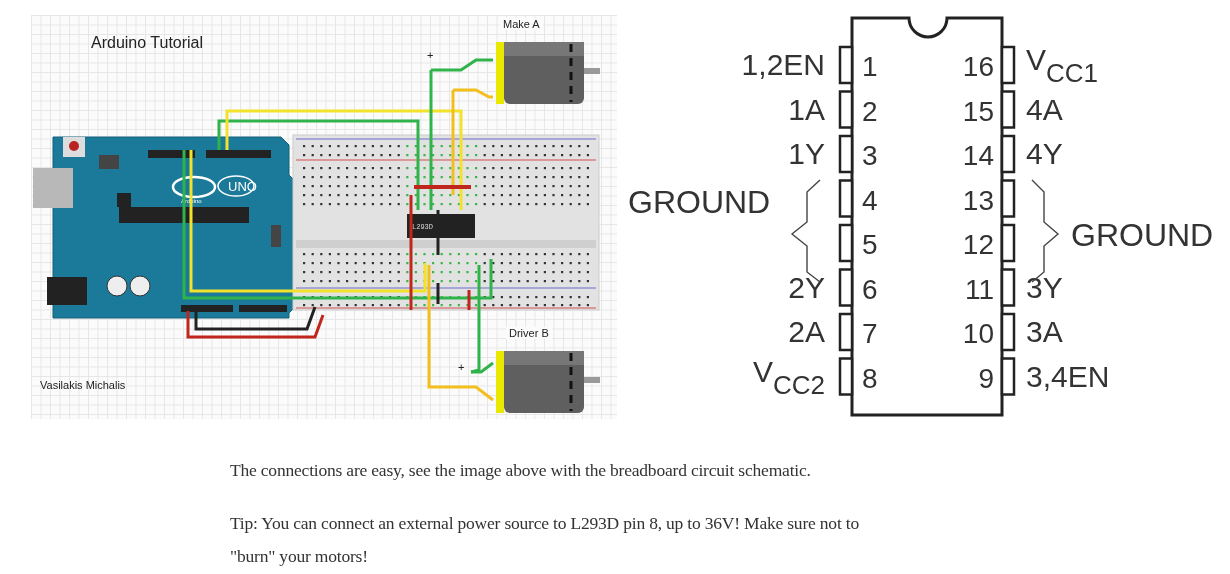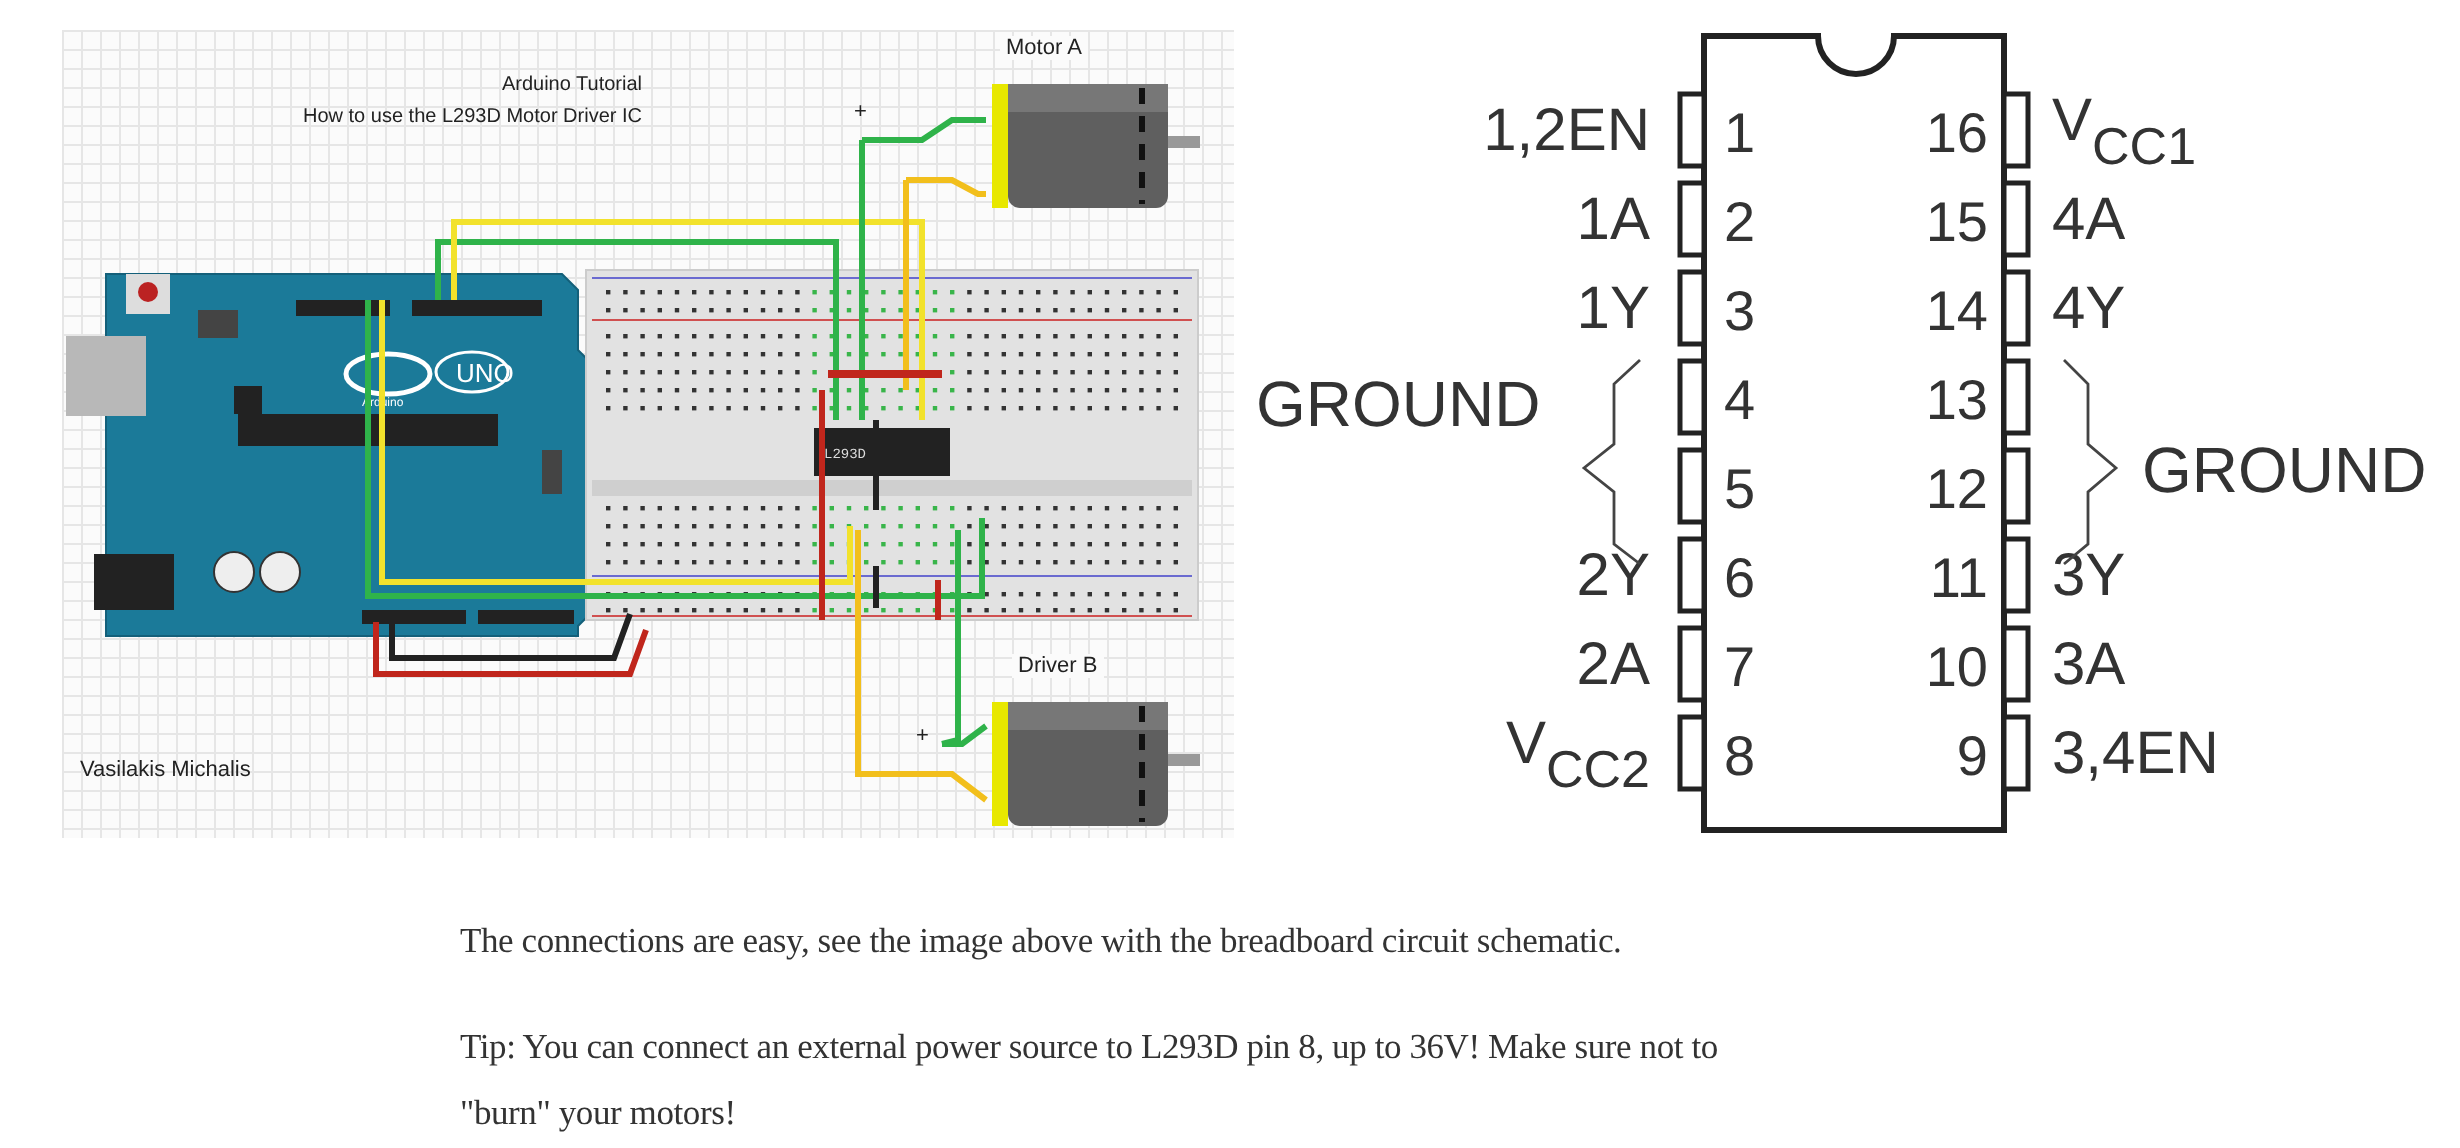--- a/index.html
+++ b/index.html
@@ -2,21 +2,21 @@
 <html><head>
 <meta charset="utf-8">
 <style>
   html,body{margin:0;padding:0;background:#fff;}
   body{width:1230px;height:574px;position:relative;overflow:hidden;font-family:"Liberation Sans",sans-serif;}
   .fig{position:absolute;left:31px;top:15px;width:586px;height:404px;
        background-color:#fbfbfb;
        background-image:linear-gradient(#e6e6e6 1px,transparent 1px),linear-gradient(90deg,#e6e6e6 1px,transparent 1px);
        background-size:9.5px 9.5px;}
   .fig svg{position:absolute;left:0;top:0;}
-  .cap{position:absolute;left:60px;top:20px;width:230px;text-align:right;font-size:10px;line-height:16px;color:#222;}
+  .cap{position:absolute;left:60px;top:20px;width:230px;text-align:left;font-size:16px;line-height:16px;color:#222;}
   .author{position:absolute;left:9px;top:364px;font-size:11px;color:#222;}
   .mlabel{position:absolute;font-size:11px;color:#222;background:#fbfbfb;padding:0 3px;}
   .pinout{position:absolute;left:620px;top:10px;width:610px;height:420px;}
   .para{position:absolute;left:230px;font-family:Liberation Serif, serif;font-size:17.5px;color:#333;letter-spacing:-0.2px;}
 </style>
 </head>
 <body>
 
 <div class="fig">
   <svg width="586" height="404" viewBox="0 0 586 404">
@@ -532,23 +532,22 @@
       <rect x="473" y="336" width="80" height="62" rx="6" fill="#5f5f5f"></rect>
       <rect x="473" y="336" width="80" height="14" fill="#777"></rect>
       <rect x="553" y="362" width="16" height="6" fill="#999"></rect>
       <line x1="540" y1="338" x2="540" y2="396" stroke="#111" stroke-width="3" stroke-dasharray="8 6"></line>
     </g>
     <text x="396" y="44" font-size="11" fill="#222" font-family="Liberation Sans, sans-serif">+</text>
     <text x="427" y="356" font-size="11" fill="#222" font-family="Liberation Sans, sans-serif">+</text>
   </svg>
   <div class="cap">
     <div>Arduino Tutorial</div>
-    <div>How to use the L293D Motor Driver IC</div>
   </div>
-  <div class="mlabel" style="left:469px;top:3px;">Motor A</div>
+  <div class="mlabel" style="left:469px;top:3px;">Make A</div>
   <div class="mlabel" style="left:475px;top:312px;">Driver B</div>
   <div class="author">Vasilakis Michalis</div>
 </div>
 
 <div class="pinout">
   <svg id="pinout-svg" width="610" height="420" viewBox="0 0 610 420">
     <path d="M232 8 L232 405 L382 405 L382 8 L327 8 A19 19 0 0 1 289 8 Z" fill="#fff" stroke="#222" stroke-width="3"></path>
     <g id="pin-group">
         <rect x="220" y="37" width="12" height="36" fill="#fff" stroke="#222" stroke-width="2.5"></rect>
         <text x="242" y="66" font-size="28" fill="#333" font-family="Liberation Sans, sans-serif">1</text>

